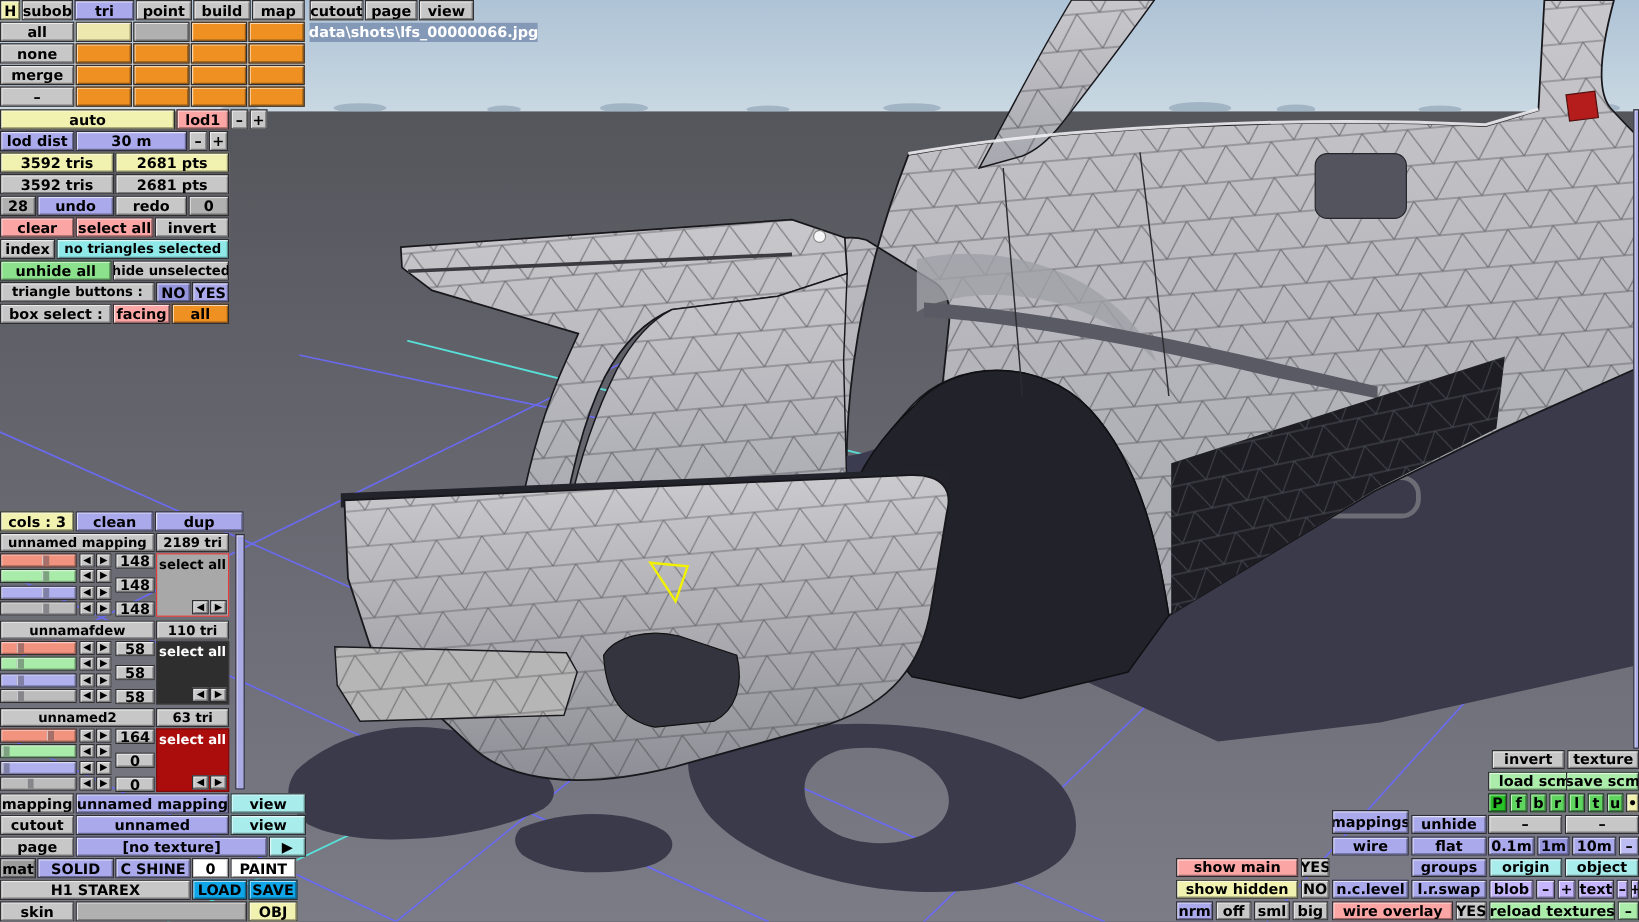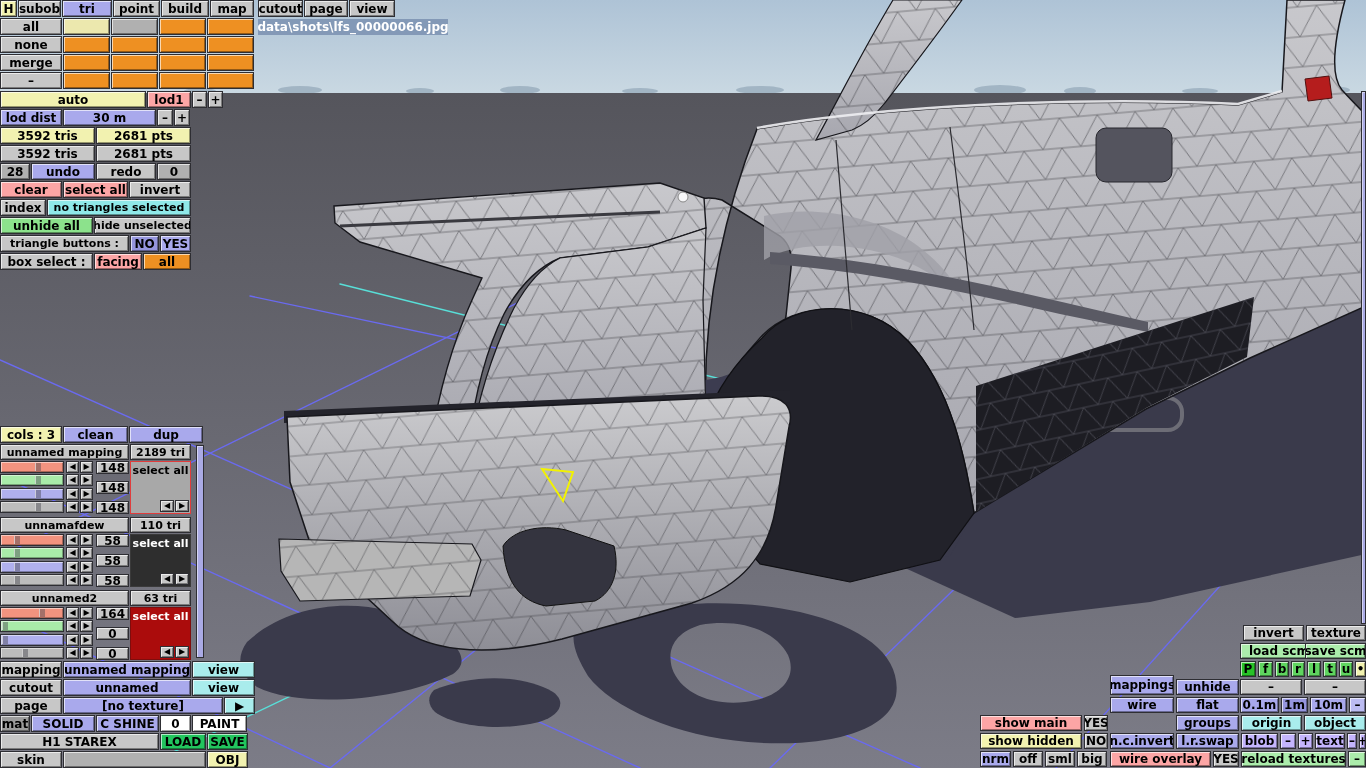--- a/index.html
+++ b/index.html
@@ -10,21 +10,21 @@
   .b{position:absolute;box-sizing:border-box;display:flex;align-items:center;justify-content:center;
      font:700 12px/1 "DejaVu Sans",sans-serif;color:#000;border:1px solid #2e2e33;
      box-shadow:inset 1px 1px 0 rgba(255,255,255,.65), inset -1px -1px 0 rgba(0,0,0,.38);
      white-space:nowrap;overflow:hidden;}
   .f11{font-size:11px;} .f8{font-size:8px;}
   .c-gray{background:#c7c7c7}.c-gray2{background:#b0b0b0}.c-dkgray{background:#9c9c9c}
   .c-purple{background:#a9a9ec}.c-purple2{background:#9595de}.c-purpleL{background:#bcbcf2}
   .c-peach{background:#fca5a5}.c-orange{background:#ee9022}
   .c-yellow{background:#f2f2b0}.c-yellowB{background:#c4b5fd}.c-khaki{background:#ece8ae}
   .c-cyan{background:#a9ecec}.c-cyanB{background:#8fe9e9}
-  .c-green{background:#8ce28c}.c-greenB{background:#22c55e}.c-greenL{background:#abecab}
+  .c-green{background:#8ce28c}.c-greenB{background:#0ea5e9}.c-greenL{background:#abecab}
   .c-greenBtn{background:#5fd45f}.c-greenP{background:#28c228}
   .c-white{background:#ffffff}
   .filelabel{position:absolute;box-sizing:border-box;display:flex;align-items:center;justify-content:center;
      background:rgba(122,144,176,.85);color:#fff;font:700 12px/1 "DejaVu Sans",sans-serif;}
   .slider{position:absolute;box-sizing:border-box;border:1px solid #2e2e33;
      box-shadow:inset 1px 1px 0 rgba(255,255,255,.5), inset -1px -1px 0 rgba(0,0,0,.3);}
   .c-salmon{background:#f2937f}.c-greenSl{background:#a9eba9}.c-purpleSl{background:#b0b0ee}.c-graySl{background:#bcbcbc}
   .th{position:absolute;top:1px;bottom:1px;width:5px;background:rgba(70,70,80,.45);
       border-left:1px solid rgba(255,255,255,.6);}
   .selbox{position:absolute;box-sizing:border-box;color:#000;font:700 11px/1 "DejaVu Sans",sans-serif;}
@@ -381,21 +381,21 @@
   <div class="b c-purpleL" style="left:1349px;top:697px;width:17px;height:16px">–</div>
 
   <div class="b c-purple" style="left:1110px;top:679px;width:64px;height:16px">layers</div>
   <div class="b c-purple" style="left:1176px;top:679px;width:63px;height:16px">unhide</div>
   <div class="b c-purple" style="left:1110px;top:697px;width:64px;height:16px">wire</div>
   <div class="b c-purple" style="left:1176px;top:697px;width:63px;height:16px">flat</div>
   <div class="b c-purple" style="left:1110px;top:675px;width:64px;height:20px">mappings</div>
   <div class="b c-purple" style="left:1176px;top:715px;width:63px;height:16px">groups</div>
   <div class="b c-cyan" style="left:1241px;top:715px;width:61px;height:16px">origin</div>
   <div class="b c-cyan" style="left:1304px;top:715px;width:62px;height:16px">object</div>
-  <div class="b c-purple" style="left:1110px;top:733px;width:64px;height:16px">n.c.invert</div>
+  <div class="b c-purple" style="left:1110px;top:733px;width:64px;height:16px">n.c.level</div>
   <div class="b c-purple" style="left:1176px;top:733px;width:63px;height:16px">l.r.swap</div>
 
   <div class="b c-yellowB" style="left:1241px;top:733px;width:37px;height:16px">blob</div>
   <div class="b c-yellowB" style="left:1280px;top:733px;width:16px;height:16px">–</div>
   <div class="b c-yellowB" style="left:1298px;top:733px;width:15px;height:16px">+</div>
   <div class="b c-yellowB" style="left:1315px;top:733px;width:30px;height:16px">text</div>
   <div class="b c-yellowB" style="left:1347px;top:733px;width:10px;height:16px">–</div>
   <div class="b c-yellowB" style="left:1359px;top:733px;width:7px;height:16px">+</div>
 
   <div class="b c-peach" style="left:980px;top:715px;width:102px;height:16px">show main</div>

